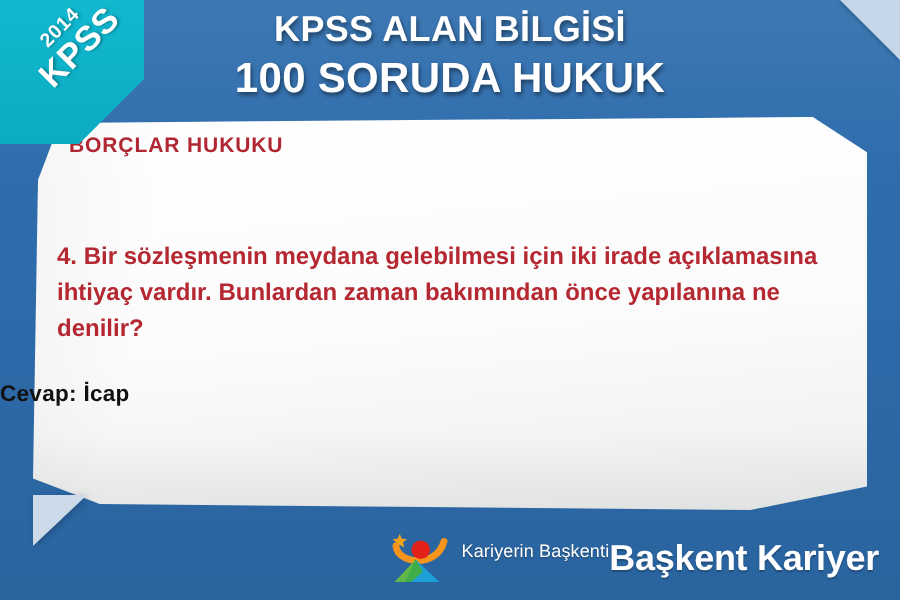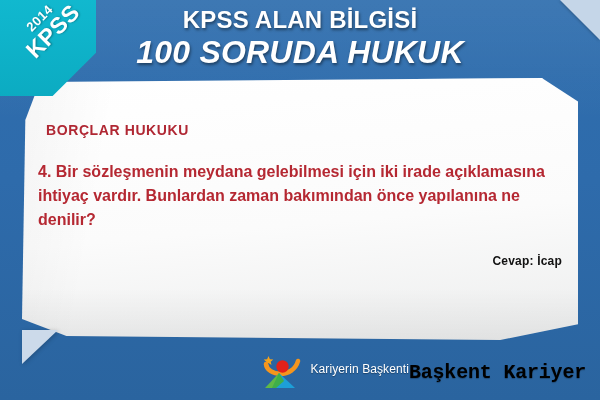--- a/index.html
+++ b/index.html
@@ -40,21 +40,21 @@
   .header .line {
     display: block;
     color: #ffffff;
     font-weight: bold;
     font-size: 24px;
     line-height: 32px;
     letter-spacing: 0.2px;
     text-shadow: 1px 2px 3px rgba(0,0,0,0.45);
     white-space: nowrap;
   }
-  .header .line2 { font-size: 32px; font-style: italic; }
+  .header .line2 { font-size: 28px; }
 
   
   .ribbon-wrap {
     position: absolute;
     left: 0; top: 0;
     width: 96px; height: 96px;
     overflow: hidden;
     z-index: 20;
   }
   .ribbon-bg {
@@ -145,40 +145,39 @@
   
   .section-title {
     position: absolute;
     left: 46px;
     top: 88px;
     color: #b02733;
     font-size: 14px;
     font-weight: bold;
     letter-spacing: 0.6px;
     z-index: 8;
-    margin-top: 34px;
   }
   .question {
     position: absolute;
     left: 38px;
     top: 160px;
     width: 520px;
     color: #b52832;
     font-size: 16px;
     font-weight: bold;
     line-height: 24px;
     z-index: 8;
   }
   .answer {
     position: absolute;
     left: 0; right: 0;
     top: 254px;
-    text-align: right;
+    text-align: left;
     color: #111111;
-    font-size: 12px;
+    font-size: 15px;
     font-weight: bold;
     letter-spacing: 0.2px;
     z-index: 8;
     padding-right: 38px;
   }
 
   
   .logo {
     position: absolute;
     right: 14px;
@@ -202,26 +201,25 @@
   }
   .logo-top {
     color: #ffffff;
     font-size: 12px;
     font-weight: normal;
     letter-spacing: 0.1px;
     text-shadow: 0 1px 1px rgba(0,0,0,0.35);
     margin-bottom: 2px;
   }
   .logo-bottom {
-    color: #000000;
-    font-size: 20px;
+    color: #ffffff;
+    font-size: 24px;
     font-weight: bold;
     letter-spacing: -0.2px;
     text-shadow: 0 1px 1px rgba(0,0,0,0.25);
-    font-family: Liberation Mono, monospace;
   }
 </style>
 </head>
 <body>
 
 <div id="stage">
 
   <div class="backdrop"></div>
   <div class="backdrop-sheen"></div>
 

